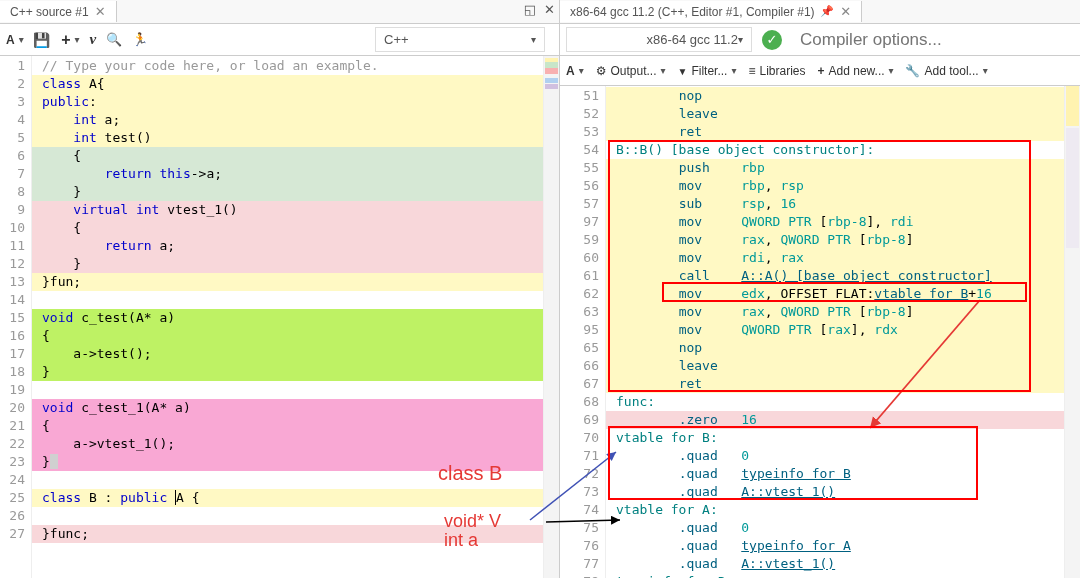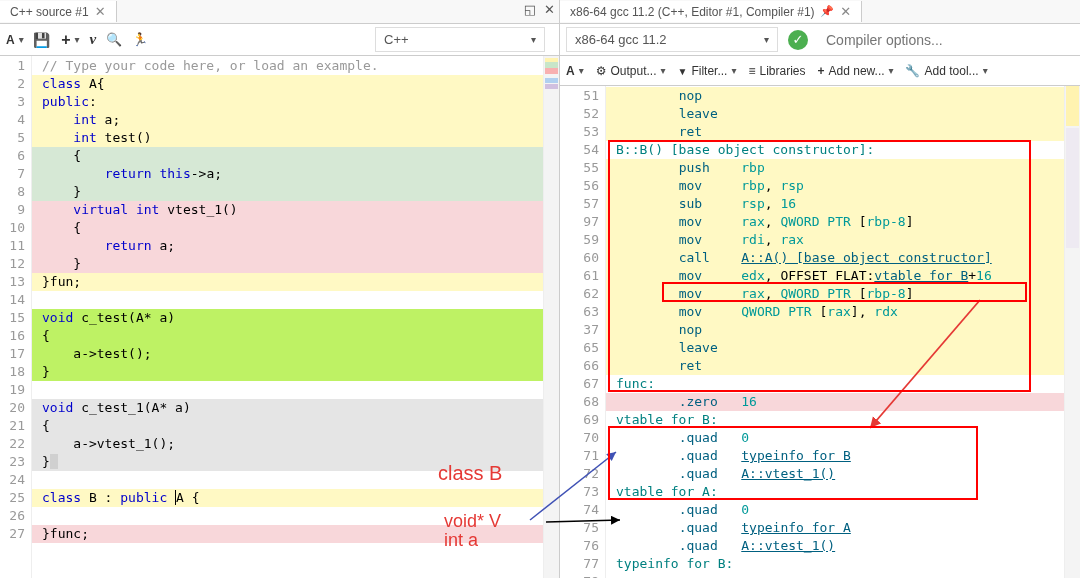--- a/index.html
+++ b/index.html
@@ -16,37 +16,37 @@
 .gutter { width: 32px; background: #fff; border-right: 1px solid #eee; text-align: right; padding-right: 6px; font-family: Consolas, monospace; font-size: 13px; color: #999; line-height: 18px; padding-top: 1px; }
 .gutter.wide { width: 46px; }
 .code { flex: 1; font-family: Consolas, monospace; font-size: 13px; line-height: 18px; padding-top: 1px; position: relative; overflow: hidden; }
 .row { height: 18px; display: flex; align-items: center; white-space: pre; position: relative; }
 .row .margin { width: 8px; height: 18px; position: absolute; left: 0; top: 0; }
 .row .txt { position: relative; z-index: 2; padding-left: 10px; }
 .hl-yellow { background: #fff9c4; }
 .hl-green { background: #d6e8d5; }
 .hl-red { background: #f8d7da; }
 .hl-blue { background: #bef264; }
-.hl-purple { background: #e5e5e5; }
+.hl-purple { background: #f9a8d4; }
 .tok-kw { color: #0000cc; }
 .tok-type { color: #0000cc; }
 .tok-com { color: #999; }
 .tok-asm { color: #006080; }
 .tok-label { color: #008080; margin-top: 16px; }
 .tok-teal { color: #009999; }
 .tok-link { color: #006080; text-decoration: underline; }
 .toolbar { display: flex; align-items: center; border-bottom: 1px solid #ccc; height: 32px; padding: 0 6px; gap: 10px; background: #fff; }
 .toolbar.sub { height: 30px; font-size: 12px; gap: 12px; }
 .tbtn { display: flex; align-items: center; gap: 4px; cursor: pointer; color: #333; font-size: 12px; }
 .caret { font-size: 10px; color: #555; }
 .dropdown { border: 1px solid #ddd; padding: 4px 8px; background: #fff; display: flex; align-items: center; justify-content: space-between; font-size: 13px; color: #555; }
 .dropdown.lang { width: 170px; margin-left: auto; margin-right: 8px;}
-.dropdown.compiler { width: 212px; }
+.dropdown.compiler { width: 186px; justify-content: flex-end; }
 .status-ok { width: 20px; height: 20px; border-radius: 50%; background: #4caf50; color: #fff; display: flex; align-items: center; justify-content: center; font-size: 13px; }
-.opts { flex: 1; padding: 4px 8px; color: #aaa; font-size: 14px; border: none; outline: none; }
+.opts { flex: 1; padding: 4px 8px; color: #aaa; font-size: 17px; border: none; outline: none; }
 .minimap { position: absolute; right: 0; top: 0; width: 16px; height: 100%; background: #f4f4f4; border-left: 1px solid #eee; }
 .minimap .chunk { position: absolute; left: 1px; right: 1px; }
 .redbox1 { position: absolute; border: 2px solid #f00; pointer-events: none; z-index: 5; }
 .redbox2 { position: absolute; border: 2px solid #f00; pointer-events: none; z-index: 5; }
 .annotation { position: absolute; font-family: Arial, sans-serif; font-size: 20px; color: #e53935; font-weight: 400; z-index: 6; pointer-events: none; }
 .arrow-svg { position: absolute; pointer-events: none; z-index: 4; }
 .icon-floppy::before { content: "💾"; font-size: 14px;}
 .icon-v { font-weight: bold; font-style: italic; font-family: Georgia,serif; font-size: 15px; }
 .icon-plus::before { content: "+"; font-weight: bold; font-size: 16px;}
 .icon-search::before { content: "🔍"; font-size:13px;}
@@ -216,21 +216,21 @@
           <div>54</div>
           <div>55</div>
           <div>56</div>
           <div>57</div>
           <div>97</div>
           <div>59</div>
           <div>60</div>
           <div>61</div>
           <div>62</div>
           <div>63</div>
-          <div>37</div>
+          <div>95</div>
           <div>65</div>
           <div>66</div>
           <div>67</div>
           <div>68</div>
           <div>69</div>
           <div>70</div>
           <div>71</div>
           <div>72</div>
           <div>73</div>
           <div>74</div>
@@ -240,20 +240,21 @@
           <div>78</div>
         </div>
       <div class="code" id="code-right">
         <div class="row hl-yellow"><div class="margin hl-yellow"></div><span class="txt">        <span class="tok-asm">nop</span></span></div>
           <div class="row hl-yellow"><div class="margin hl-yellow"></div><span class="txt">        <span class="tok-asm">leave</span></span></div>
           <div class="row hl-yellow"><div class="margin hl-yellow"></div><span class="txt">        <span class="tok-asm">ret</span></span></div>
           <div class="row"><span class="txt"><span class="tok-label">B::B() [base object constructor]:</span></span></div>
           <div class="row hl-yellow"><div class="margin hl-yellow"></div><span class="txt">        <span class="tok-asm">push</span>    <span class="tok-teal">rbp</span></span></div>
           <div class="row hl-yellow"><div class="margin hl-yellow"></div><span class="txt">        <span class="tok-asm">mov</span>     <span class="tok-teal">rbp</span>, <span class="tok-teal">rsp</span></span></div>
           <div class="row hl-yellow"><div class="margin hl-yellow"></div><span class="txt">        <span class="tok-asm">sub</span>     <span class="tok-teal">rsp</span>, <span class="tok-teal">16</span></span></div>
+          <div class="row hl-yellow"><div class="margin hl-yellow"></div><span class="txt">        <span class="tok-asm">mov</span>     <span class="tok-teal">QWORD PTR</span> [<span class="tok-teal">rbp-8</span>], <span class="tok-teal">rdi</span></span></div>
           <div class="row hl-yellow"><div class="margin hl-yellow"></div><span class="txt">        <span class="tok-asm">mov</span>     <span class="tok-teal">rax</span>, <span class="tok-teal">QWORD PTR</span> [<span class="tok-teal">rbp-8</span>]</span></div>
           <div class="row hl-yellow"><div class="margin hl-yellow"></div><span class="txt">        <span class="tok-asm">mov</span>     <span class="tok-teal">rdi</span>, <span class="tok-teal">rax</span></span></div>
           <div class="row hl-yellow"><div class="margin hl-yellow"></div><span class="txt">        <span class="tok-asm">call</span>    <span class="tok-link">A::A() [base object constructor]</span></span></div>
           <div class="row hl-yellow"><div class="margin hl-yellow"></div><span class="txt">        <span class="tok-asm">mov</span>     <span class="tok-teal">edx</span>, OFFSET FLAT:<span class="tok-link">vtable for B</span>+<span class="tok-teal">16</span></span></div>
           <div class="row hl-yellow"><div class="margin hl-yellow"></div><span class="txt">        <span class="tok-asm">mov</span>     <span class="tok-teal">rax</span>, <span class="tok-teal">QWORD PTR</span> [<span class="tok-teal">rbp-8</span>]</span></div>
           <div class="row hl-yellow"><div class="margin hl-yellow"></div><span class="txt">        <span class="tok-asm">mov</span>     <span class="tok-teal">QWORD PTR</span> [<span class="tok-teal">rax</span>], <span class="tok-teal">rdx</span></span></div>
           <div class="row hl-yellow"><div class="margin hl-yellow"></div><span class="txt">        <span class="tok-asm">nop</span></span></div>
           <div class="row hl-yellow"><div class="margin hl-yellow"></div><span class="txt">        <span class="tok-asm">leave</span></span></div>
           <div class="row hl-yellow"><div class="margin hl-yellow"></div><span class="txt">        <span class="tok-asm">ret</span></span></div>
           <div class="row"><span class="txt"><span class="tok-label">func:</span></span></div>

